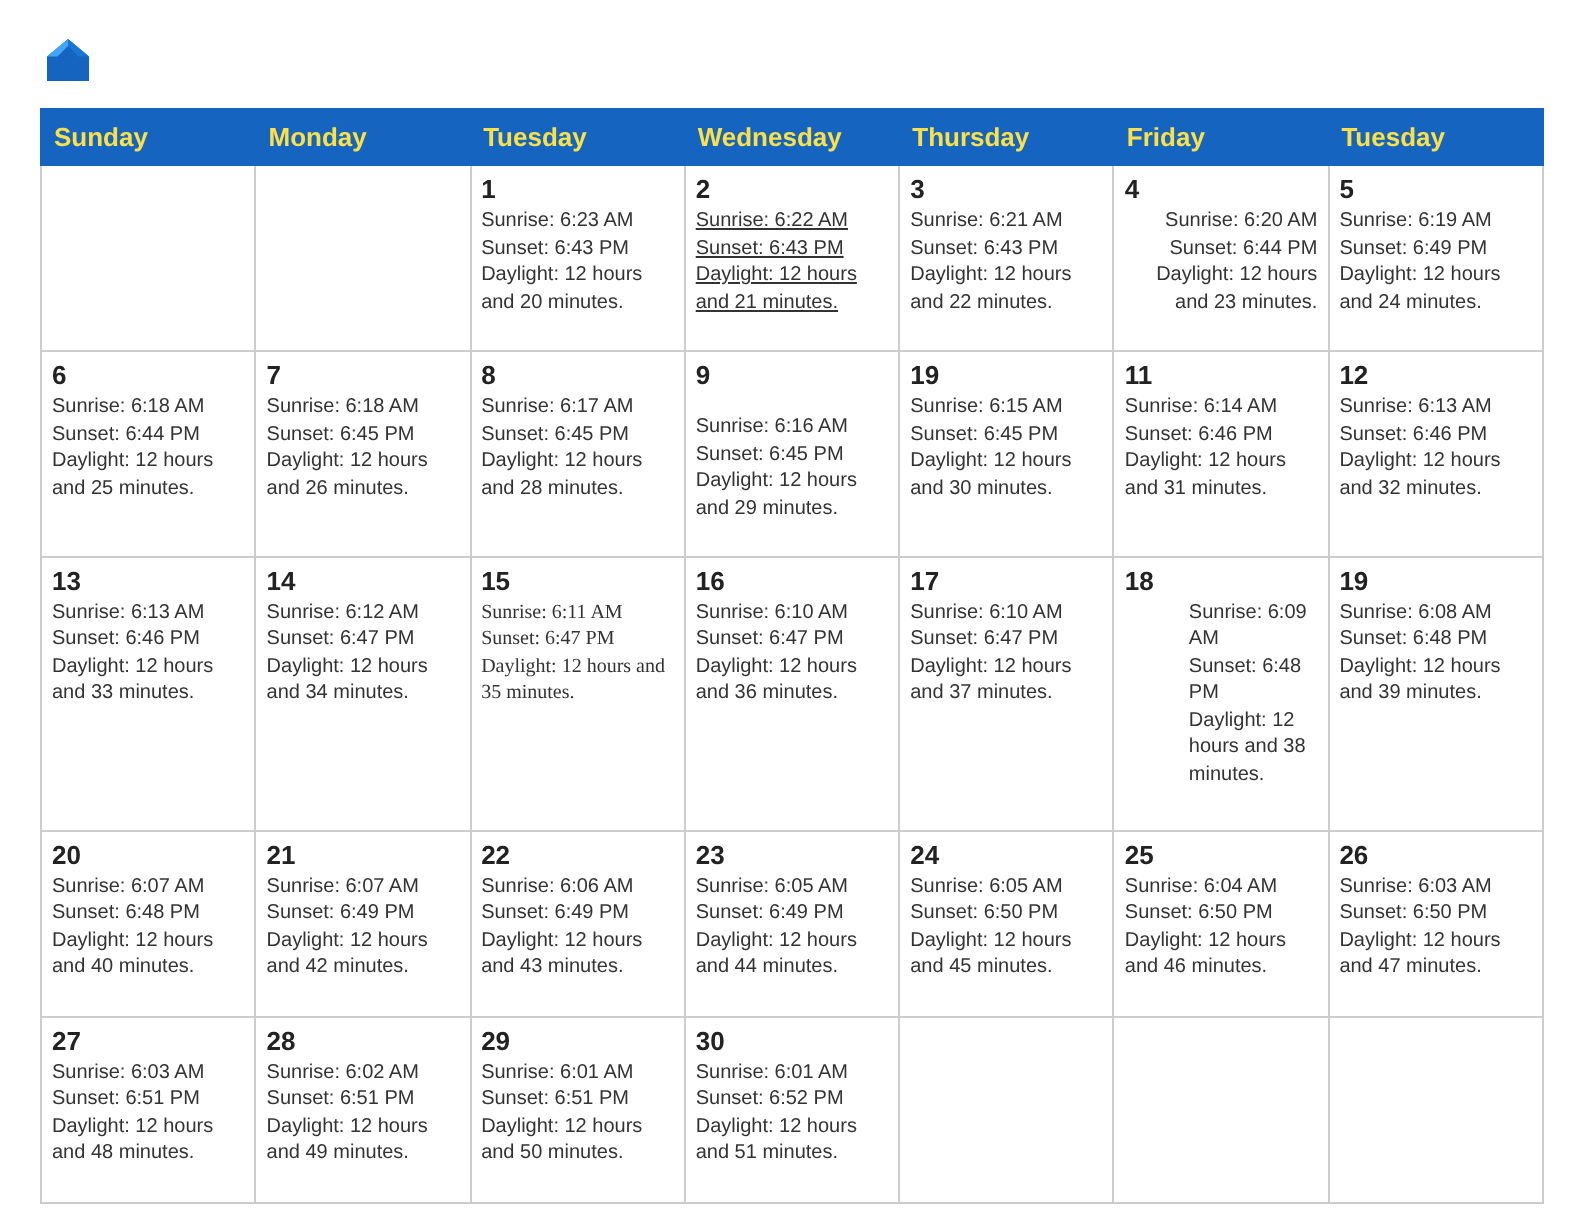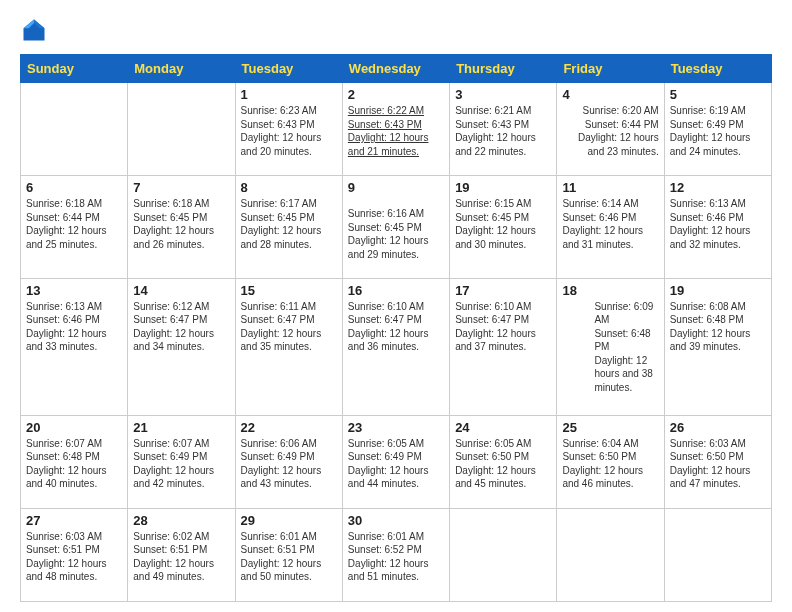--- a/index.html
+++ b/index.html
@@ -209,21 +209,21 @@
 Daylight: 12 hours and 33 minutes.</div>
           </td>
           <td>
             <span class="day-number">14</span>
             <div class="day-info" style="white-space: pre-line;">Sunrise: 6:12 AM
 Sunset: 6:47 PM
 Daylight: 12 hours and 34 minutes.</div>
           </td>
           <td>
             <span class="day-number">15</span>
-            <div class="day-info" style="white-space: pre-line;">Sunrise: 6:11 AM
+            <div class="day-info" style="white-space: pre-line; font-family: Liberation Serif, serif;">Sunrise: 6:11 AM
 Sunset: 6:47 PM
 Daylight: 12 hours and 35 minutes.</div>
           </td>
           <td>
             <span class="day-number">16</span>
             <div class="day-info" style="white-space: pre-line;">Sunrise: 6:10 AM
 Sunset: 6:47 PM
 Daylight: 12 hours and 36 minutes.</div>
           </td>
           <td>

